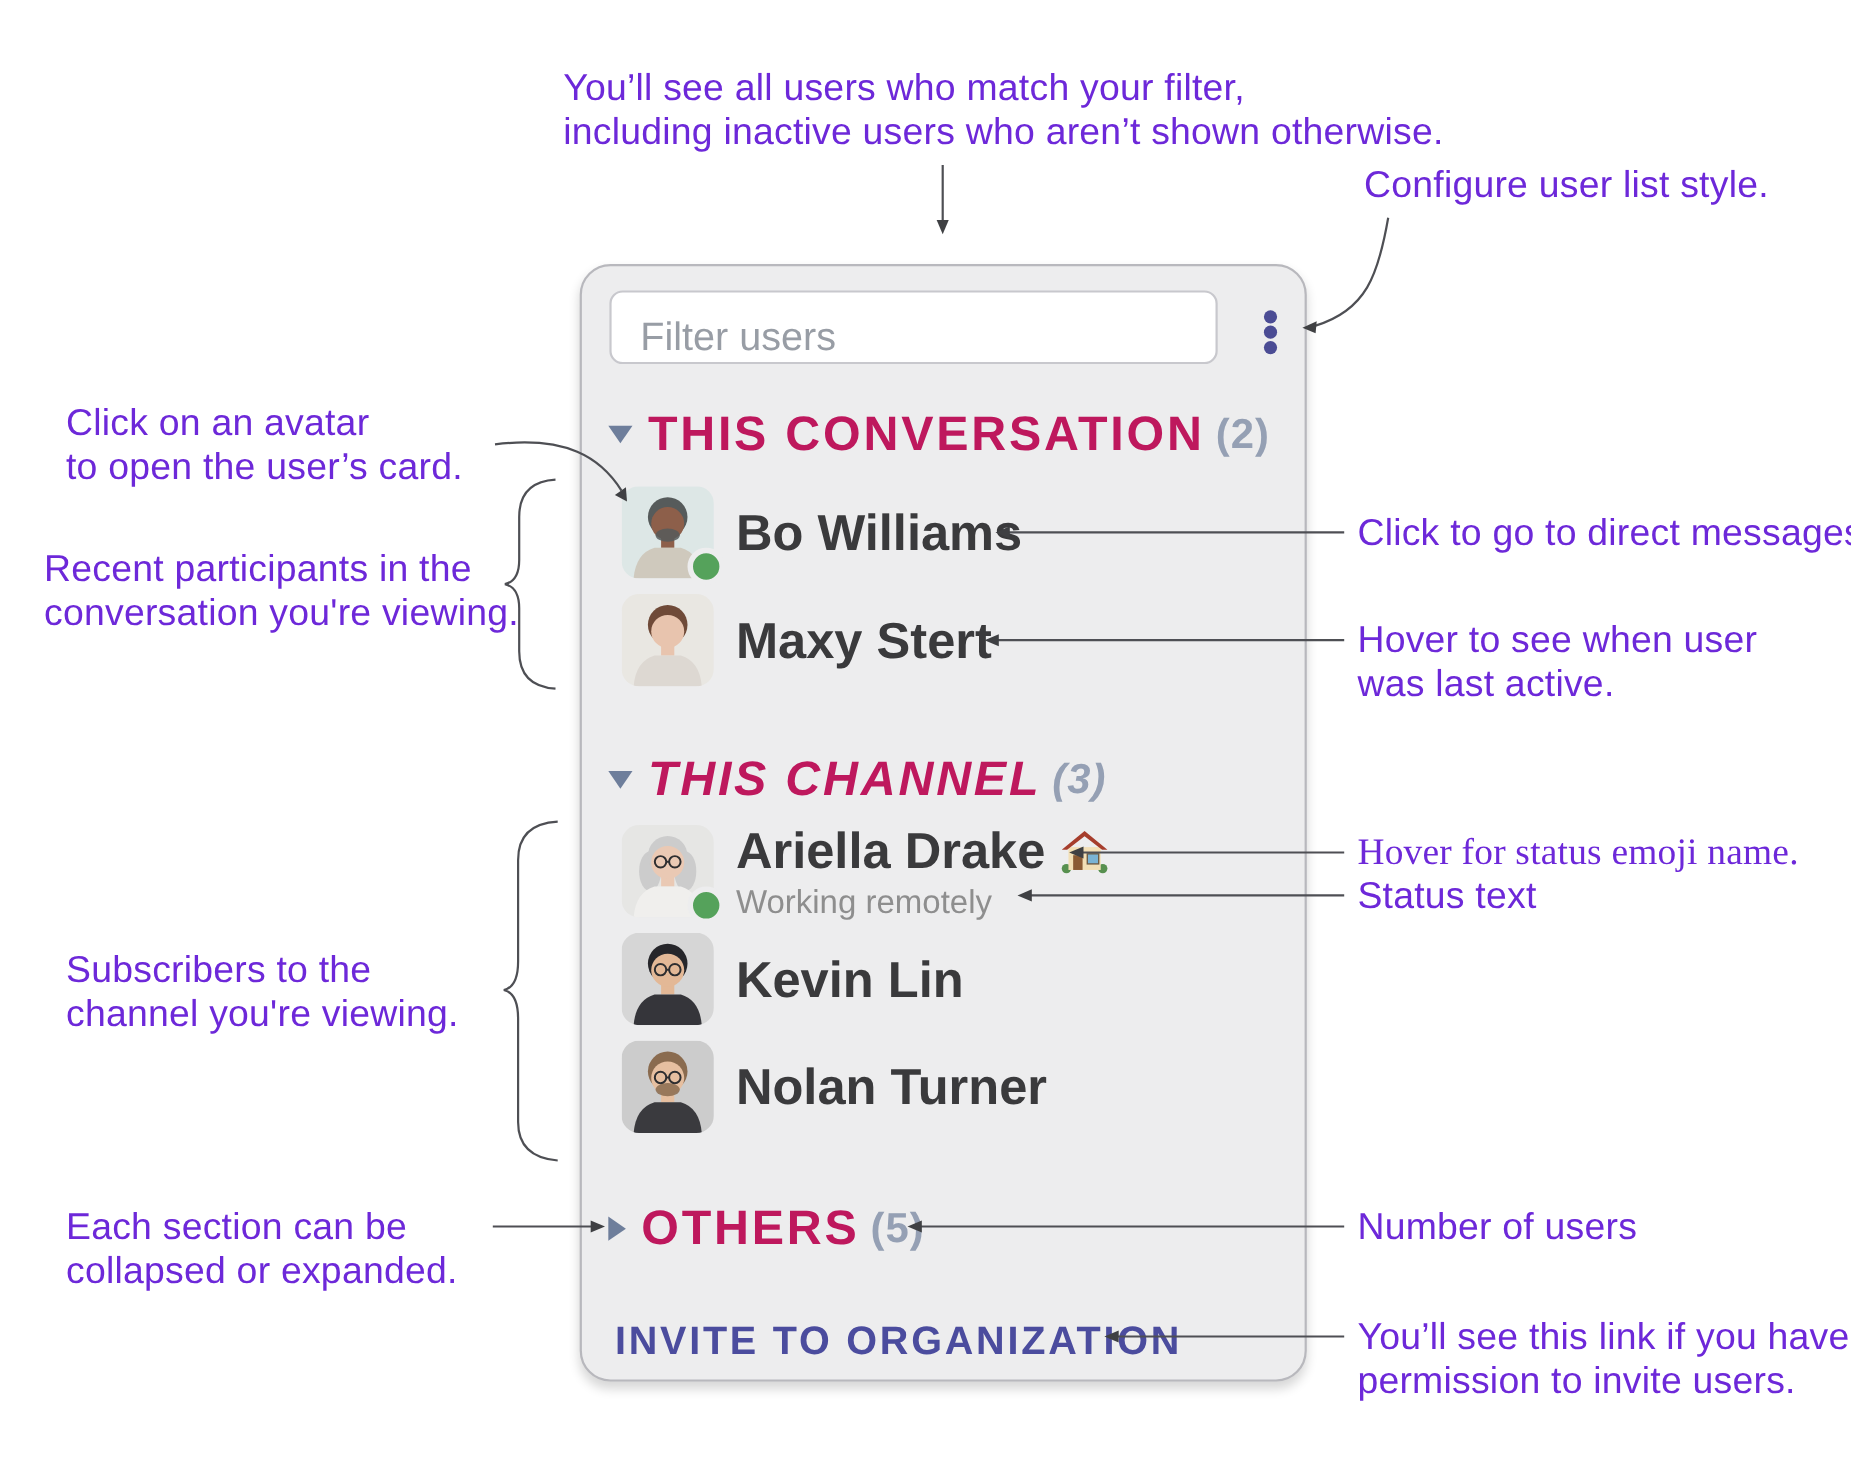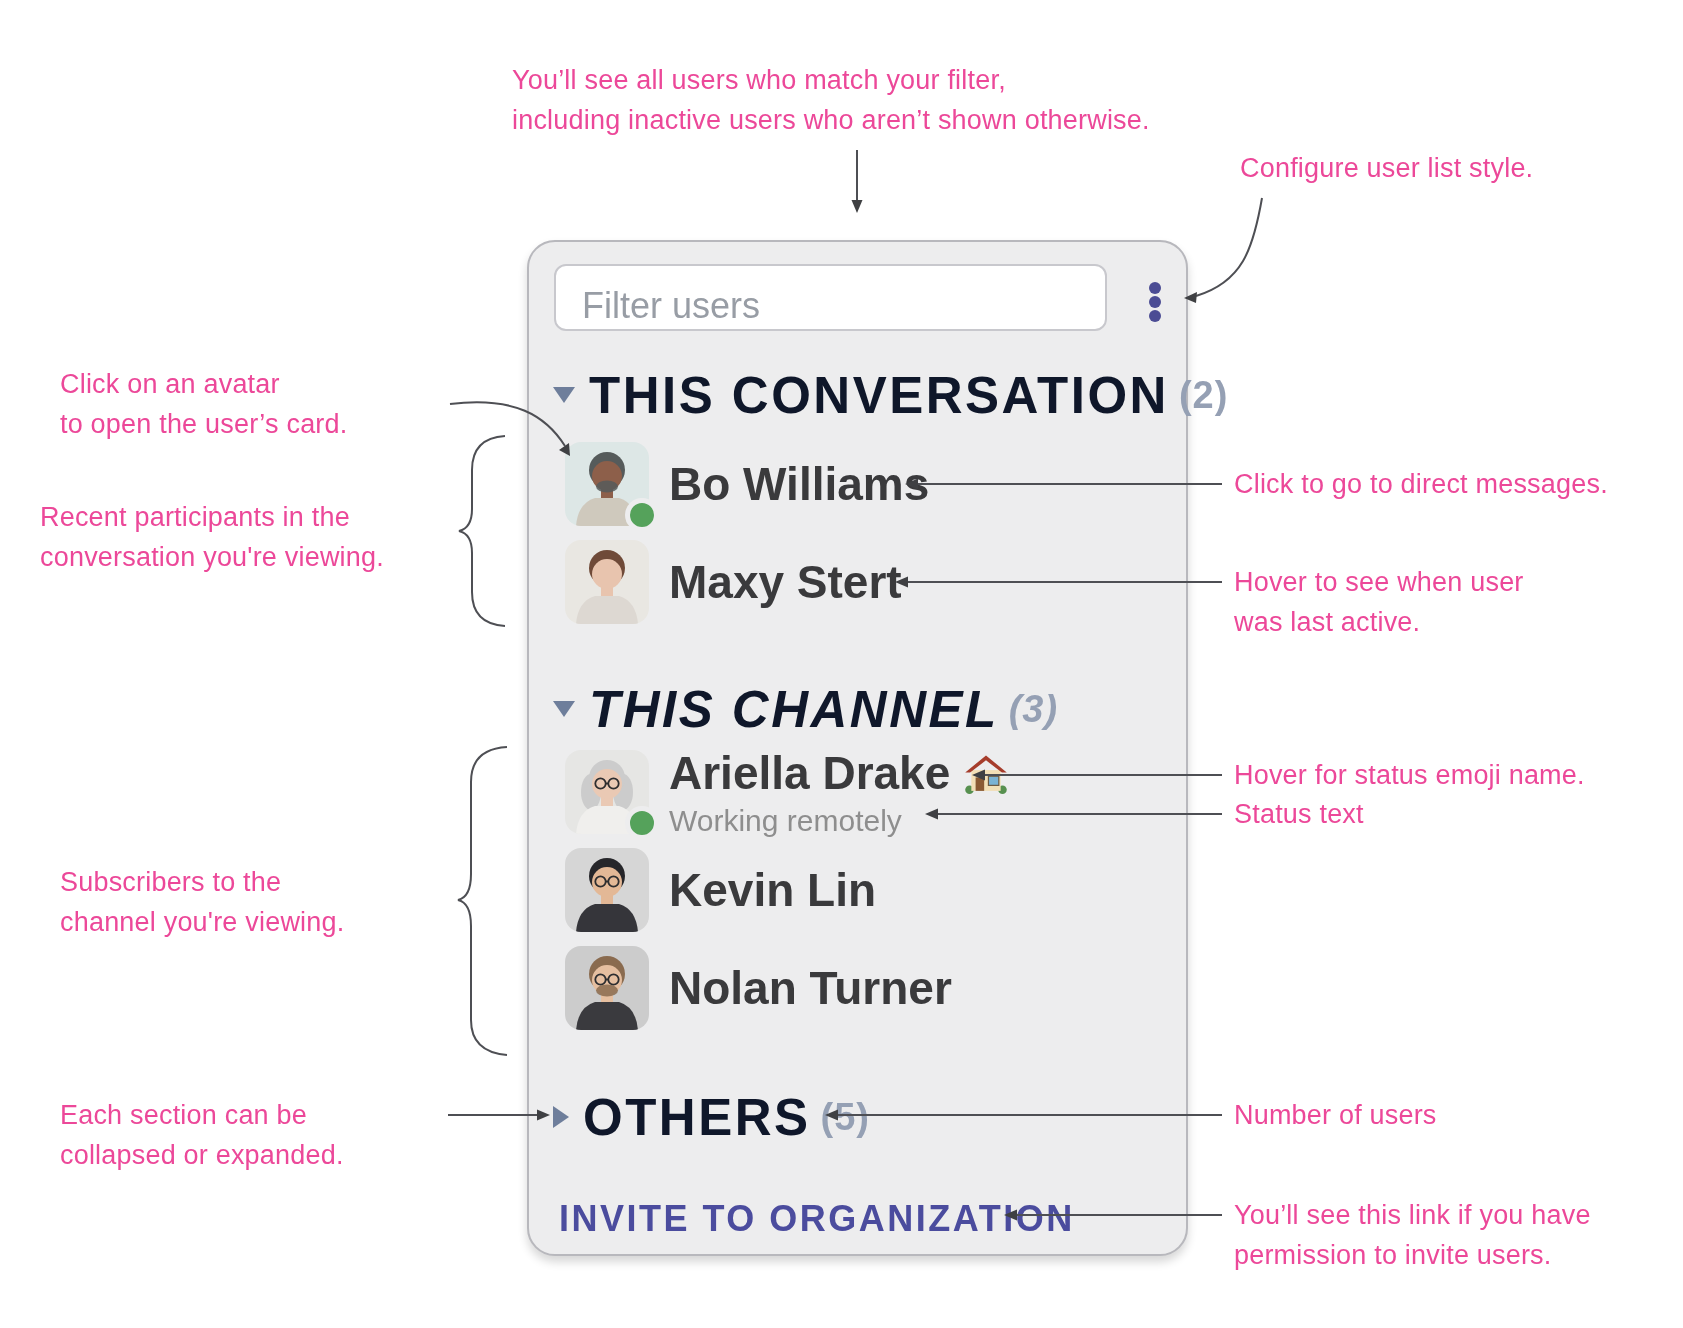--- a/index.html
+++ b/index.html
@@ -1,20 +1,20 @@
 <!DOCTYPE html>
 <html><head>
 <meta charset="utf-8">
 <style>
   html,body{margin:0;padding:0;background:#ffffff;}
   body{width:1683px;height:1328px;position:relative;overflow:hidden;
        font-family:"Liberation Sans","DejaVu Sans",sans-serif;}
 
   
-  .note{position:absolute;font-size:27px;line-height:40px;color:#ec4899;
+  .note{position:absolute;font-size:34px;line-height:40px;color:#6d28d9;
         letter-spacing:.2px;white-space:nowrap;}
   .note.right-align{text-align:left;}
 
   
   #overlay{position:absolute;left:0;top:0;width:1683px;height:1328px;
            z-index:5;pointer-events:none;}
   #overlay path{stroke:#4e4f54;stroke-width:2;fill:none;}
   #overlay path.head{fill:#3f4043;stroke:none;}
 
   
@@ -31,22 +31,22 @@
          justify-content:center;gap:2px;cursor:pointer;}
   .kebab i{width:12px;height:12px;border-radius:50%;background:#4b4c94;display:block;}
 
   .section-header{position:absolute;left:0;display:flex;align-items:center;
          height:40px;cursor:pointer;}
   .section-header .caret{margin-left:24px;width:0;height:0;}
   .caret-down{border-left:11px solid transparent;border-right:11px solid transparent;
               border-top:16px solid #6e7e9b;}
   .caret-right{border-top:11px solid transparent;border-bottom:11px solid transparent;
               border-left:16px solid #6e7e9b;}
-  .section-header .label{margin-left:14px;font-size:51px;font-weight:700;
-              letter-spacing:2.5px;color:#0f172a;white-space:nowrap;}
+  .section-header .label{margin-left:14px;font-size:44px;font-weight:700;
+              letter-spacing:2.5px;color:#be185d;white-space:nowrap;}
   .section-header .count{margin-left:10px;font-size:38px;font-weight:700;
               letter-spacing:1px;color:#95a0b4;}
 
   .user-row{position:absolute;left:0;width:100%;height:84px;}
   .avatar{position:absolute;left:36px;top:0;width:84px;height:84px;
           border-radius:16px;overflow:hidden;cursor:pointer;}
   .avatar svg{display:block;width:100%;height:100%;}
   .presence-dot{position:absolute;left:96px;top:56px;width:24px;height:24px;
           border-radius:50%;background:#55a25b;border:5px solid #ededee;z-index:2;}
   .user-text{position:absolute;left:140px;top:0;height:84px;display:flex;
@@ -114,21 +114,21 @@
 <div class="note right-align" style="left:60px;top:1095px;width:370px;">
   <div>Each section can be</div>
   <div>collapsed or expanded.</div>
 </div>
 
 <div class="note" style="left:1234px;top:464px;">Click to go to direct messages.</div>
 <div class="note" style="left:1234px;top:562px;">
   <div>Hover to see when user</div>
   <div>was last active.</div>
 </div>
-<div class="note" style="left:1234px;top:755px;">Hover for status emoji name.</div>
+<div class="note" style="left:1234px;top:755px;font-family:Liberation Serif, serif;">Hover for status emoji name.</div>
 <div class="note" style="left:1234px;top:794px;">Status text</div>
 <div class="note" style="left:1234px;top:1095px;">Number of users</div>
 <div class="note" style="left:1234px;top:1195px;">
   <div>You’ll see this link if you have</div>
   <div>permission to invite users.</div>
 </div>
 
 <div class="panel">
   <input class="filter-input" type="text" placeholder="Filter users" style="">
   <div class="kebab">

